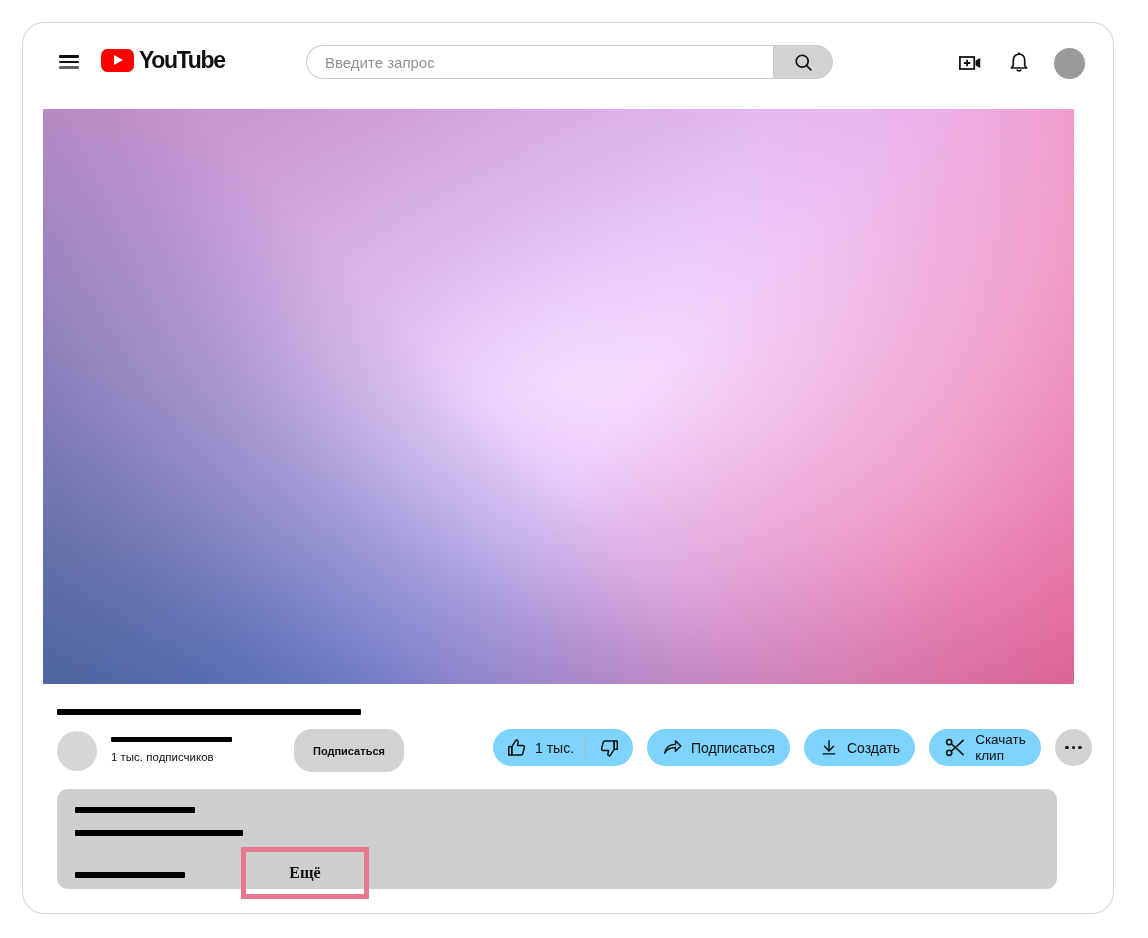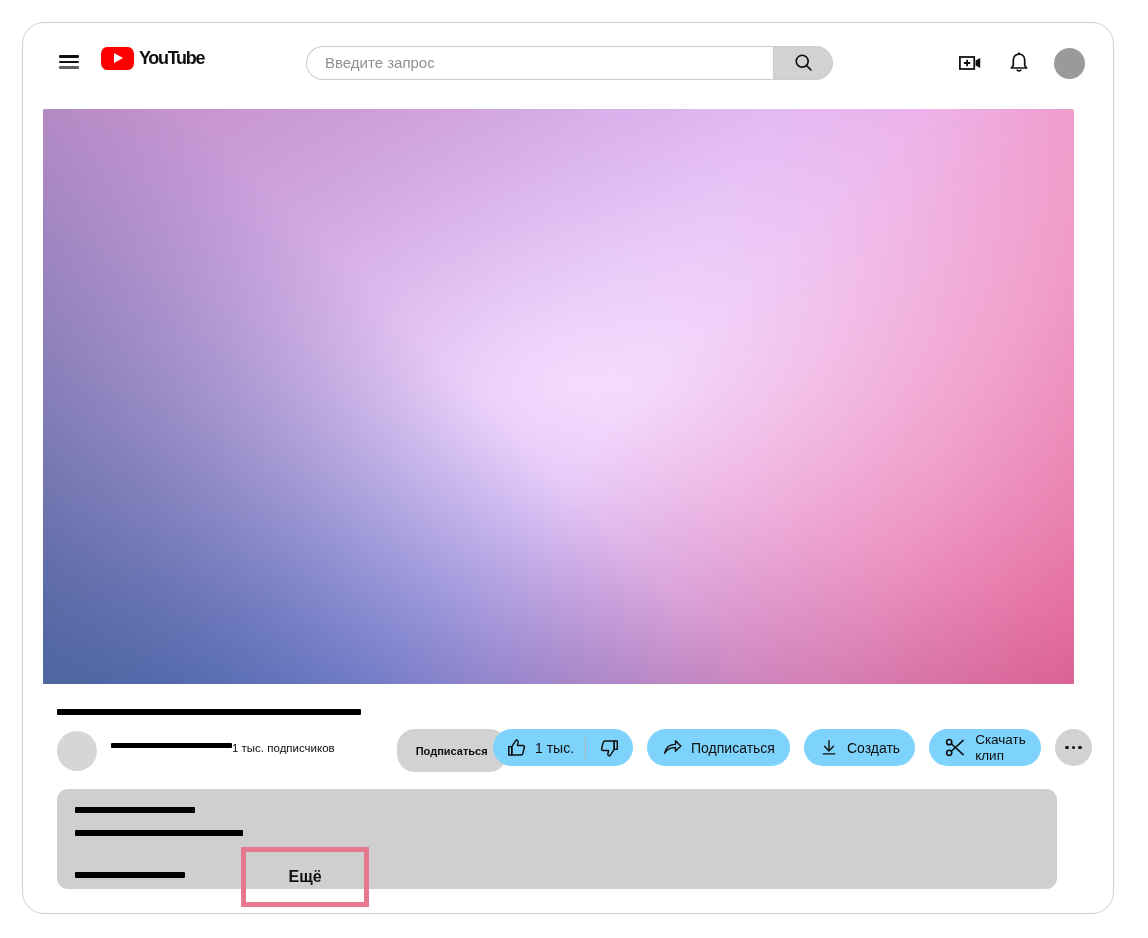--- a/index.html
+++ b/index.html
@@ -78,33 +78,33 @@
     position: absolute;
     left: 13px;
     top: 6px;
     width: 0;
     height: 0;
     border-left: 9px solid #ffffff;
     border-top: 5.5px solid transparent;
     border-bottom: 5.5px solid transparent;
   }
   .logo-text {
-    font-size: 18px;
+    font-size: 23px;
     font-weight: bold;
     letter-spacing: -1.3px;
     color: #0f0f0f;
     font-family: "Liberation Sans", sans-serif;
   }
 
   .search-wrap {
     position: absolute;
     left: 283px;
     top: 22px;
     display: flex;
-    align-items: center;
+    align-items: flex-start;
     height: 35px;
   }
   .search-box {
     width: 467px;
     height: 34px;
     border: 1px solid #ccc;
     border-right: none;
     border-radius: 18px 0 0 18px;
     box-sizing: border-box;
     display: flex;
@@ -219,21 +219,21 @@
   .channel-avatar {
     width: 40px;
     height: 40px;
     border-radius: 50%;
     background: #d6d6d6;
     cursor: pointer;
   }
   .channel-meta {
     margin-left: 14px;
     display: flex;
-    flex-direction: row;
+    flex-direction: column;
     justify-content: center;
   }
   .channel-name-bar {
     width: 121px;
     height: 5px;
     background: #000000;
     border-radius: 1px;
     margin-bottom: 10px;
     cursor: pointer;
   }
@@ -346,27 +346,28 @@
   }
   .desc-line.l1 { top: 18px; width: 120px; }
   .desc-line.l2 { top: 41px; width: 168px; }
   .desc-line.l3 { top: 83px; width: 110px; }
 
   .more-highlight {
     position: absolute;
     left: 184px;
     top: 58px;
     width: 128px;
-    height: 60px;
+    height: 52px;
     border: 5px solid #e8788e;
     box-sizing: border-box;
     cursor: pointer;
     display: flex;
     align-items: center;
     justify-content: center;
+    font-family: Liberation Serif, serif;
   }
   .more-text {
     font-size: 16px;
     font-weight: bold;
     color: #0f0f0f;
   }
 </style>
 </head>
 <body>
 

